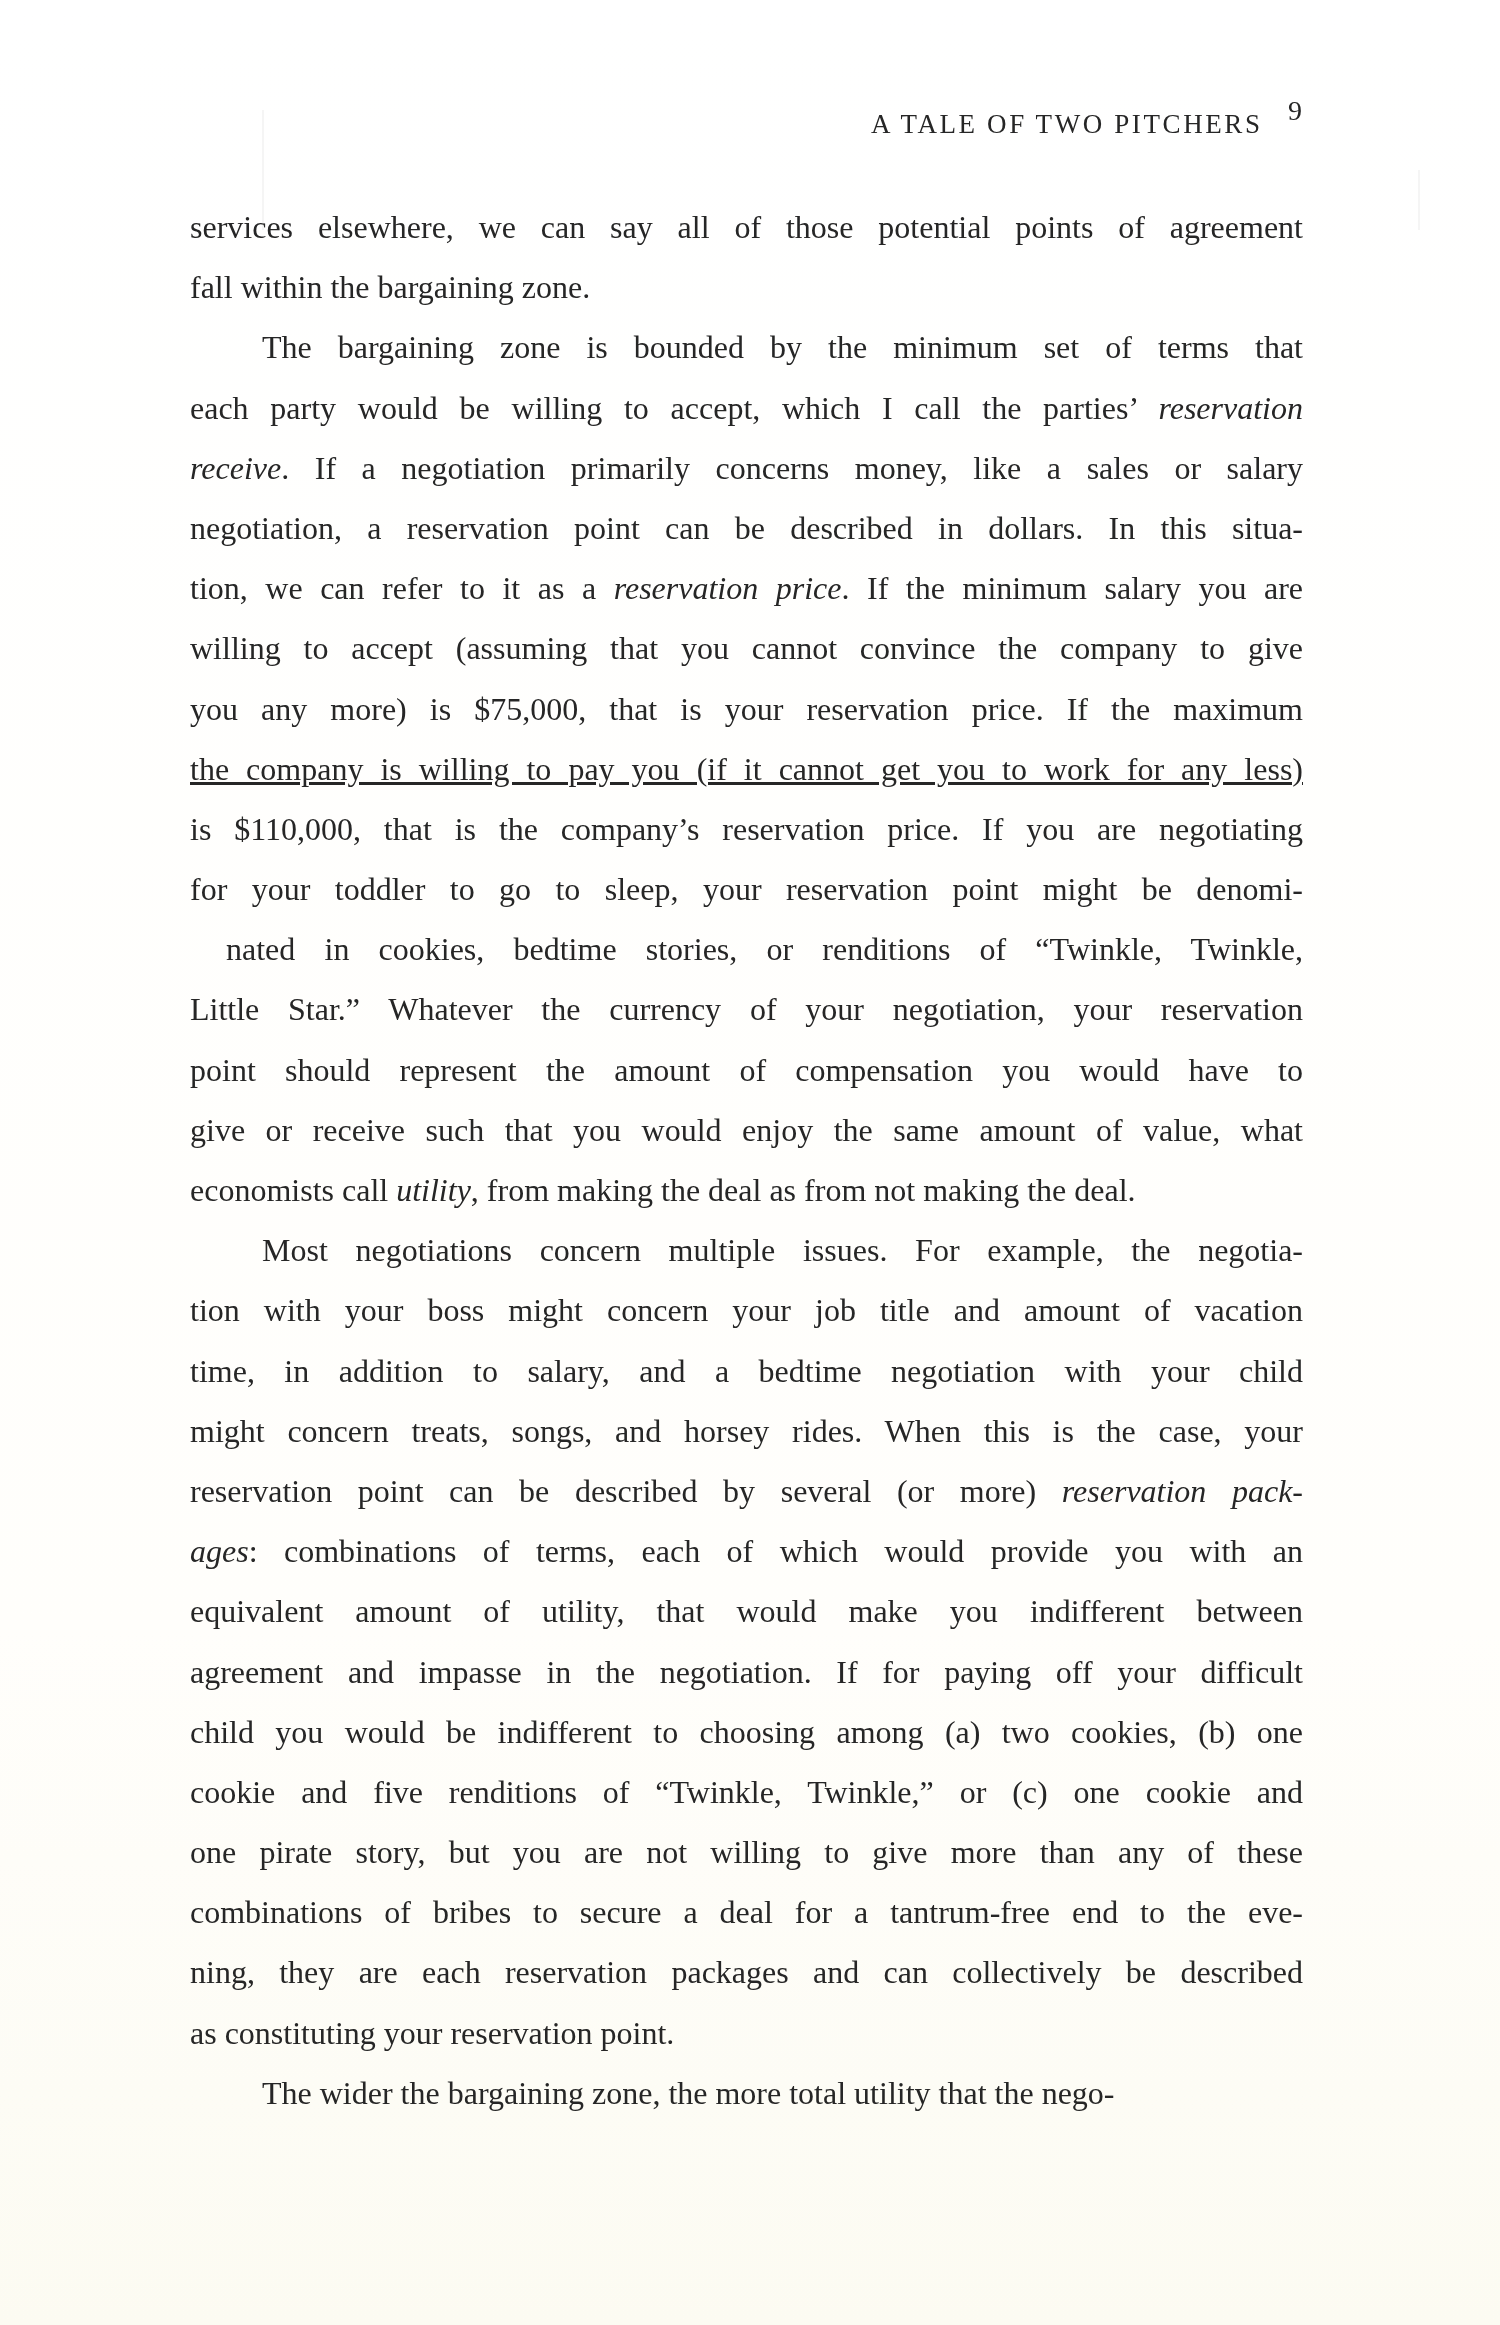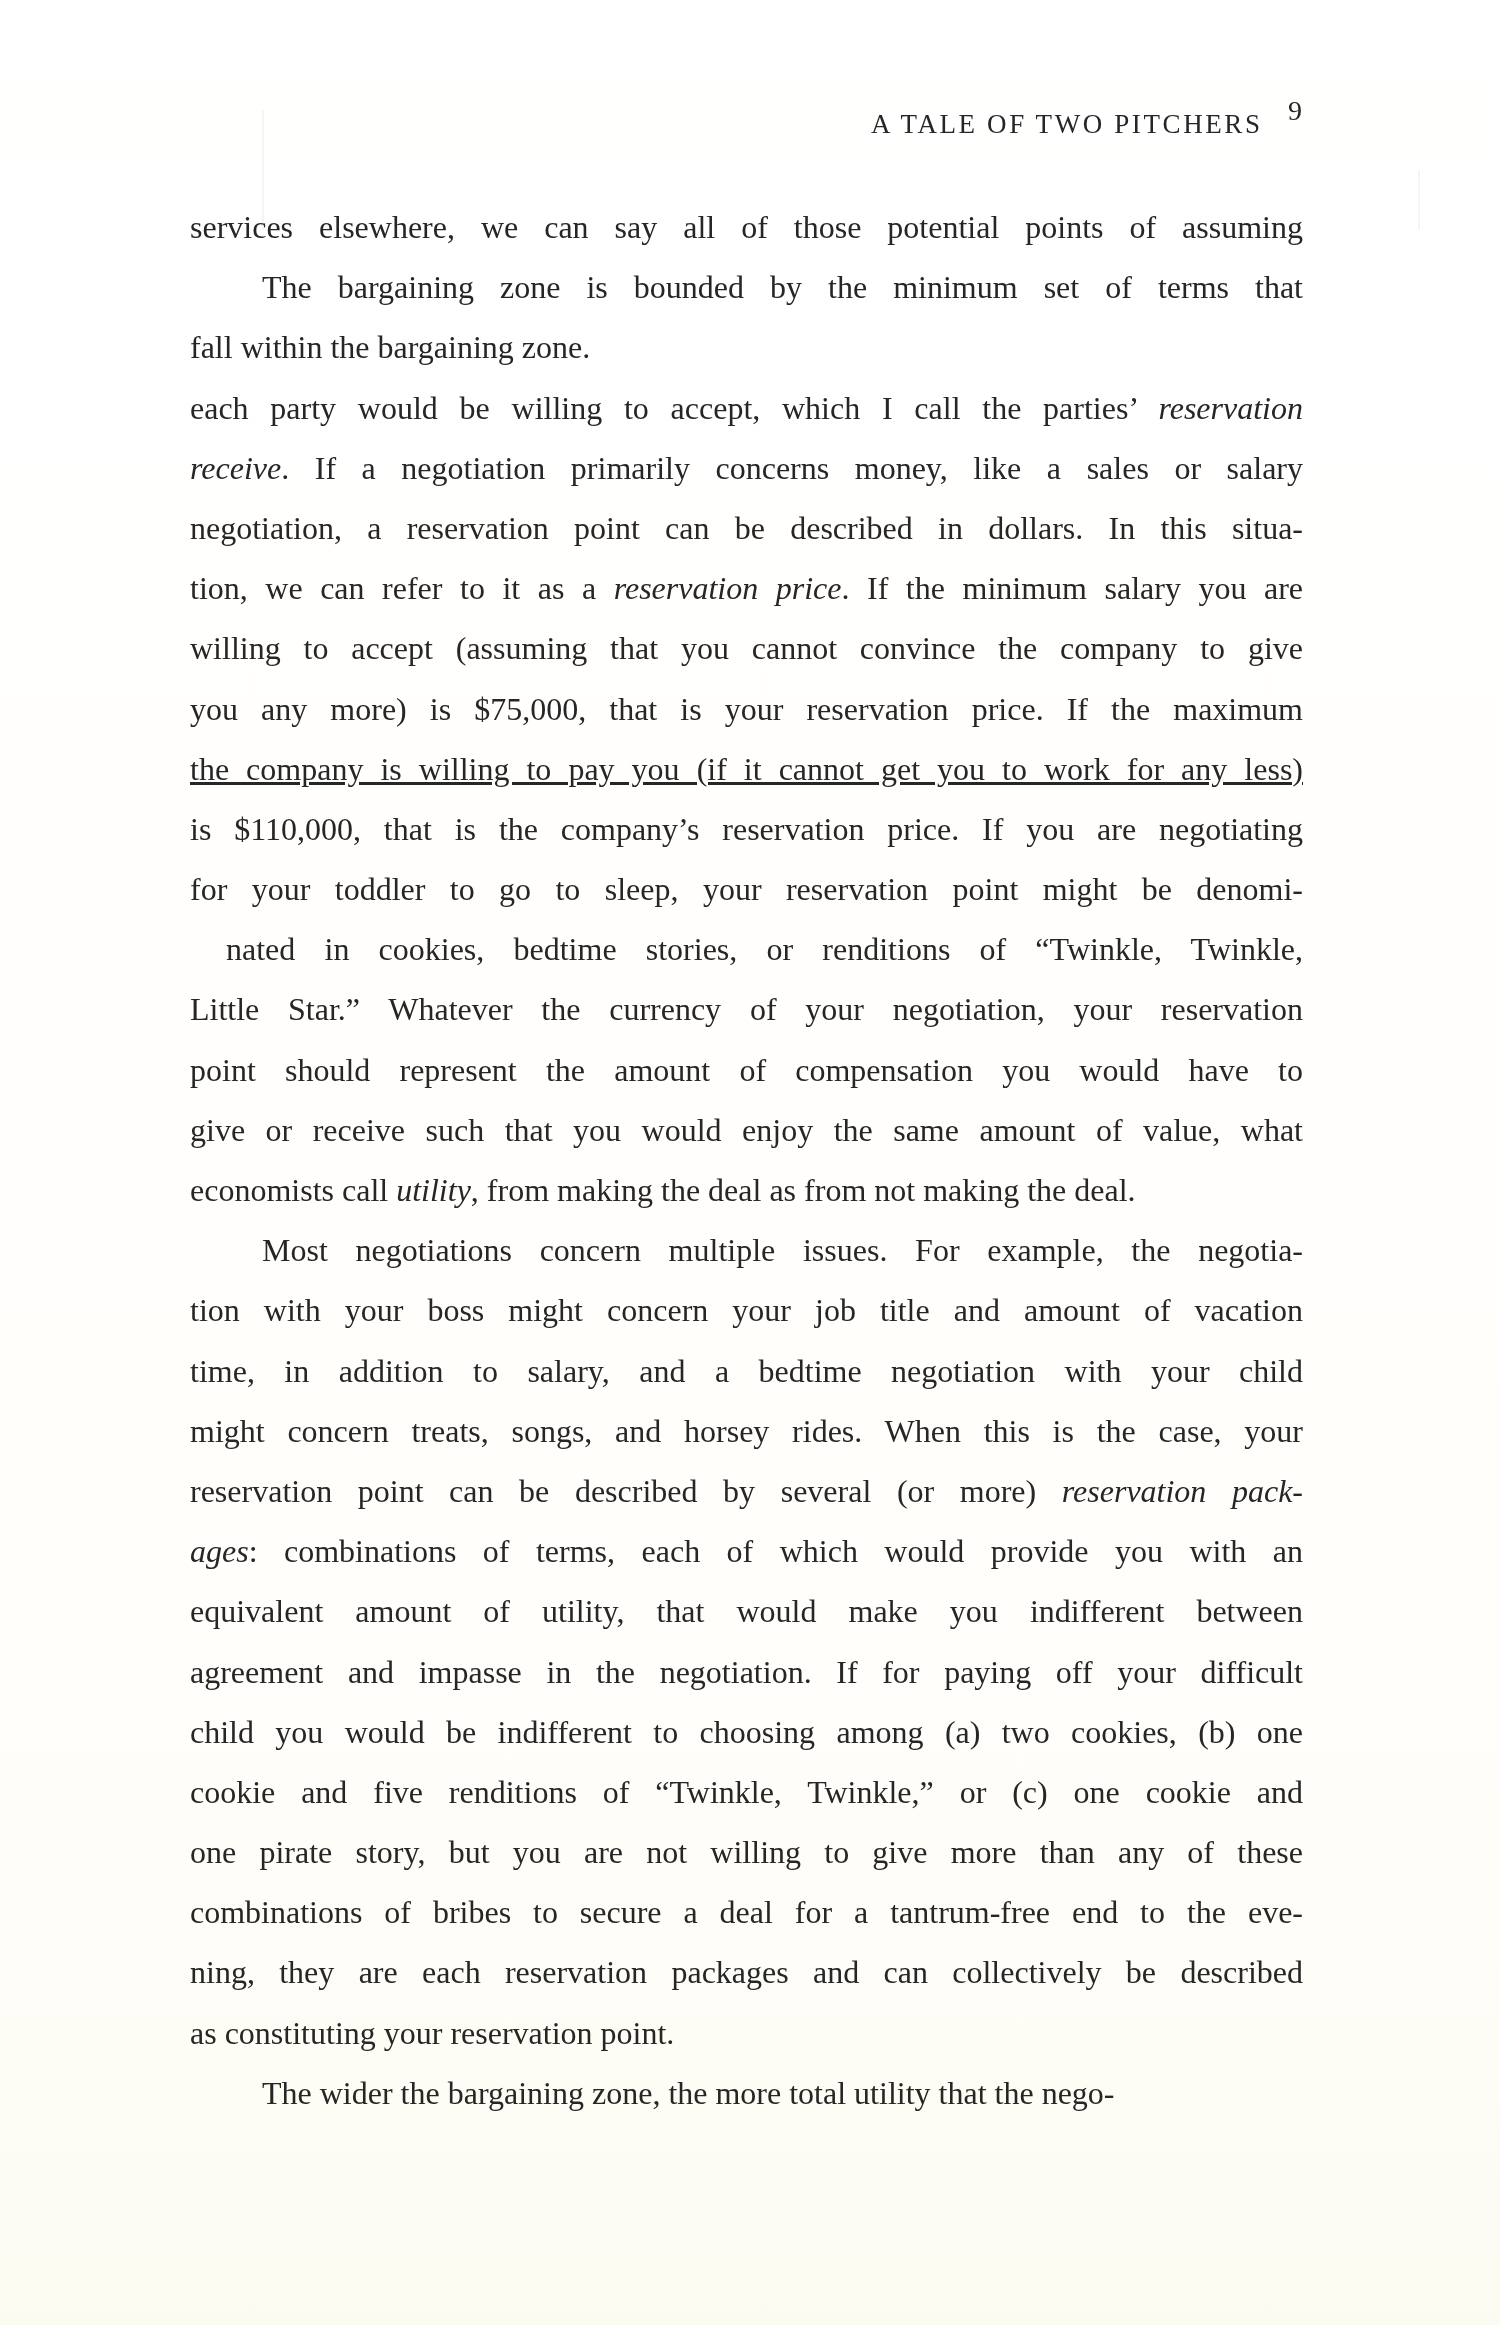--- a/index.html
+++ b/index.html
@@ -72,23 +72,23 @@
 </style>
 </head>
 <body>
 
 <div class="running-head">
   <span class="title">A TALE OF TWO PITCHERS</span>
   <span class="folio">9</span>
 </div>
 
 <div class="body-text" id="body-text">
-    <div class="line" style="word-spacing: 0px;"><span>services elsewhere, we can say all of those potential points of assuming</span></div>
+    <div class="line" style="word-spacing: 0px;"><span>services elsewhere, we can say all of those potential points of agreement</span></div>
+    <div class="line last"><span>fall within the bargaining zone.</span></div>
     <div class="line indent" style="word-spacing: 0px;"><span>The bargaining zone is bounded by the minimum set of terms that</span></div>
-    <div class="line last"><span>fall within the bargaining zone.</span></div>
     <div class="line" style="word-spacing: 0px;"><span>each party would be willing to accept, which I call the parties’ </span><em>reservation</em></div>
     <div class="line" style="word-spacing: 0px;"><em>receive</em><span>. If a negotiation primarily concerns money, like a sales or salary</span></div>
     <div class="line" style="word-spacing: 0px;"><span>negotiation, a reservation point can be described in dollars. In this situa-</span></div>
     <div class="line" style="word-spacing: 0px;"><span>tion, we can refer to it as a </span><em>reservation price</em><span>. If the minimum salary you are</span></div>
     <div class="line" style="word-spacing: 0px;"><span>willing to accept (assuming that you cannot convince the company to give</span></div>
     <div class="line" style="word-spacing: 0px;"><span>you any more) is $75,000, that is your reservation price. If the maximum</span></div>
     <div class="line" style="word-spacing: 0px; text-decoration: underline;"><span>the company is willing to pay you (if it cannot get you to work for any less)</span></div>
     <div class="line" style="word-spacing: 0px;"><span>is $110,000, that is the company’s reservation price. If you are negotiating</span></div>
     <div class="line" style="word-spacing: 0px;"><span>for your toddler to go to sleep, your reservation point might be denomi-</span></div>
     <div class="line" style="word-spacing: 0px; margin-left: 36px;"><span>nated in cookies, bedtime stories, or renditions of “Twinkle, Twinkle,</span></div>

